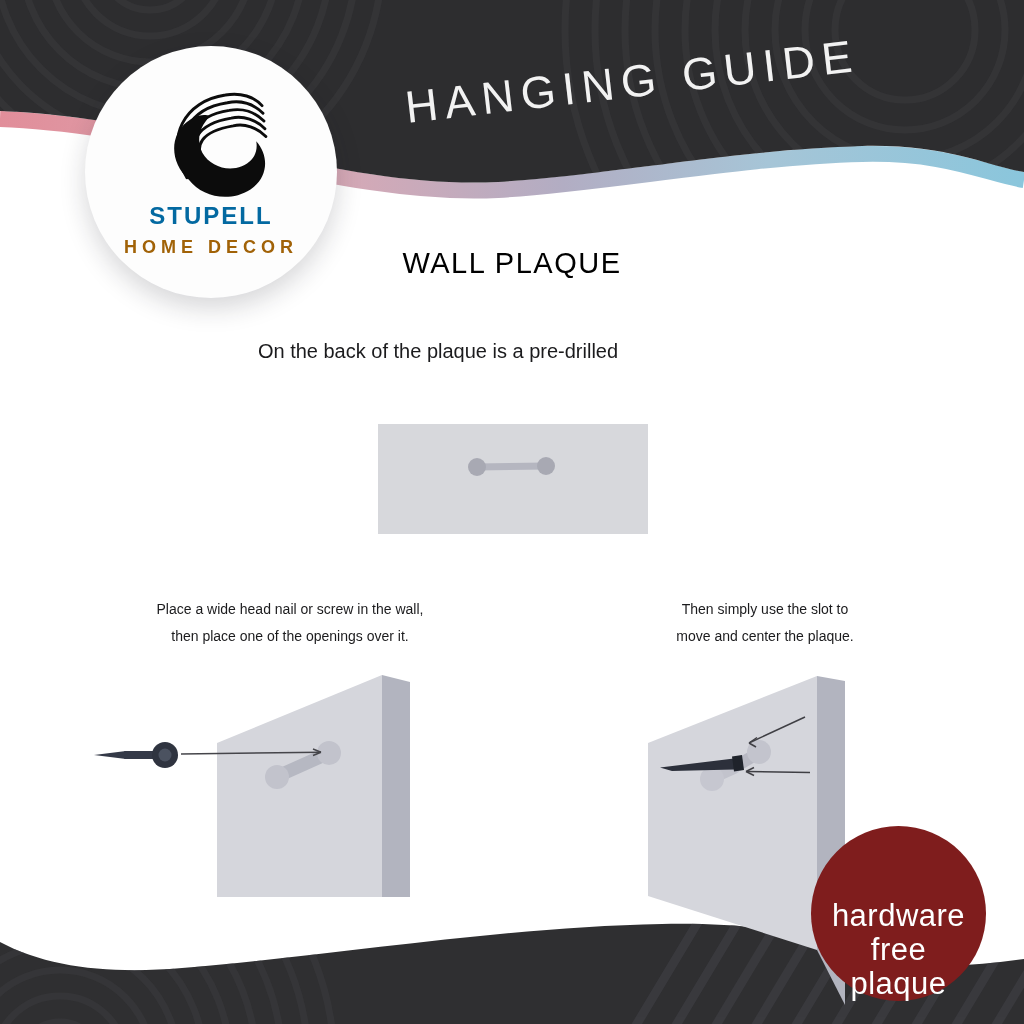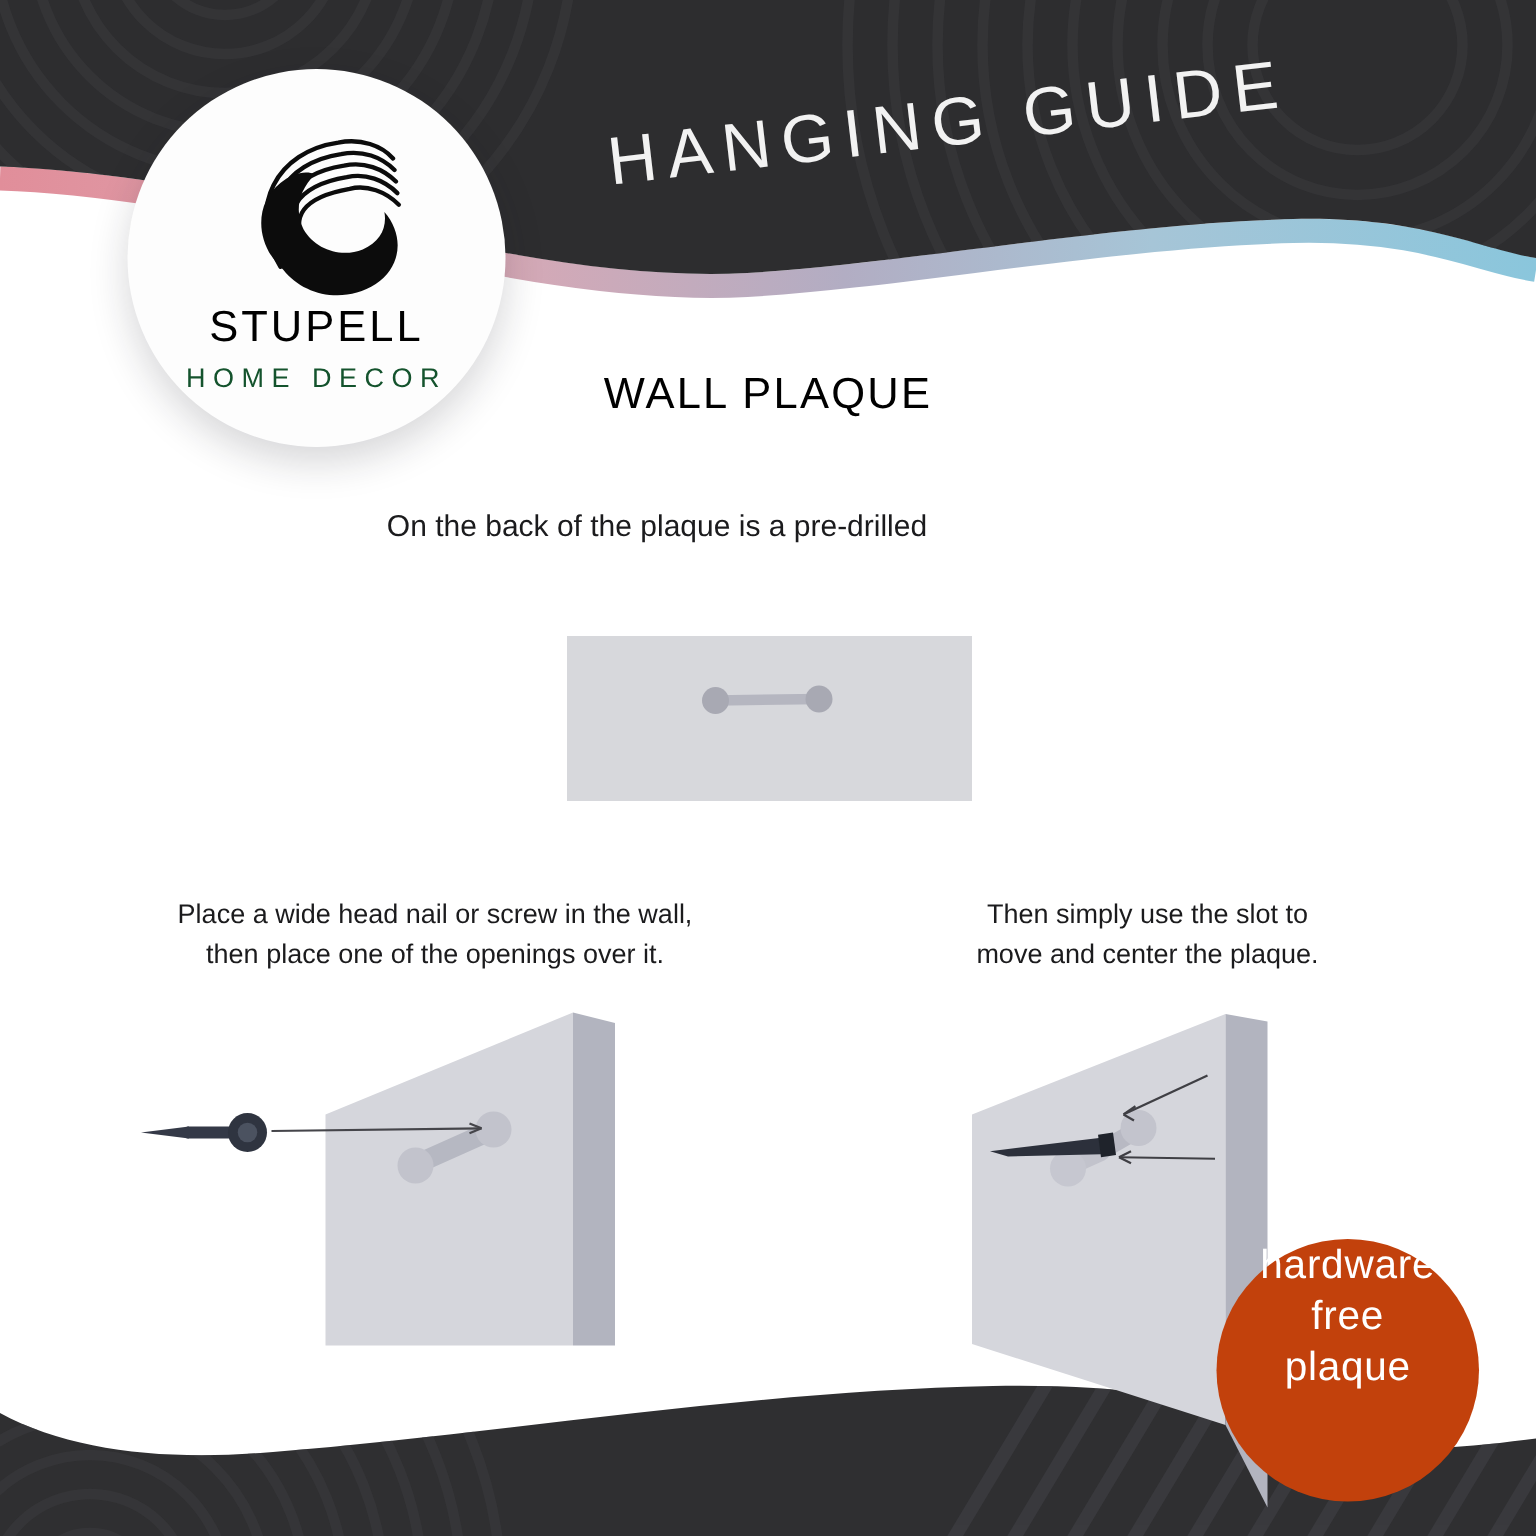--- a/index.html
+++ b/index.html
@@ -10,37 +10,37 @@
 
   
   .hanging-title{position:absolute;left:378px;top:56px;width:508px;text-align:center;
     font-size:45px;letter-spacing:7px;color:#f2f2f2;font-weight:500;
     transform:rotate(-6.6deg);white-space:nowrap;}
 
   
   .logo-circle{position:absolute;left:85px;top:46px;width:252px;height:252px;border-radius:50%;
     background:#fdfdfd;box-shadow:0 10px 26px rgba(30,30,40,.18);
     display:flex;flex-direction:column;align-items:center;}
-  .logo-brand{font-size:29px;letter-spacing:2px;color:#000000;font-weight:400;margin-top:2px;}
-  .logo-tagline{font-size:18px;letter-spacing:5px;color:#14532d;font-weight:400;margin-top:7px;}
+  .logo-brand{font-size:24px;letter-spacing:2px;color:#0369a1;font-weight:700;margin-top:2px;}
+  .logo-tagline{font-size:18px;letter-spacing:5px;color:#a16207;font-weight:700;margin-top:7px;}
 
   .subtitle{position:absolute;left:0;top:247px;width:1024px;text-align:center;
     font-size:29px;letter-spacing:1.5px;font-weight:500;color:#000000;}
 
   .intro{position:absolute;left:0;top:337px;width:876px;text-align:center;
     font-size:20px;line-height:28px;font-weight:500;color:#1b1b1d;}
 
-  .caption{position:absolute;top:596px;text-align:center;font-size:18px;line-height:27px;
+  .caption{position:absolute;top:596px;text-align:center;font-size:14px;line-height:27px;
     font-weight:500;color:#1b1b1d;}
   .caption.left{left:60px;width:460px;}
   .caption.right{left:584px;width:362px;}
 
   .badge{position:absolute;left:811px;top:826px;width:175px;height:175px;border-radius:50%;
-    background:#c2410c;display:flex;flex-direction:column;align-items:center;justify-content:flex-start;
-    color:#ffffff;font-size:27px;line-height:34px;letter-spacing:.5px;font-weight:500;}
+    background:#7f1d1d;display:flex;flex-direction:column;align-items:center;justify-content:flex-end;
+    color:#ffffff;font-size:31px;line-height:34px;letter-spacing:.5px;font-weight:500;}
 </style>
 </head>
 <body>
 
 <div class="canvas">
 
   <svg class="abs" style="left:0;top:0" width="1024" height="240" viewBox="0 0 1024 240">
     <defs>
       <linearGradient id="stripGrad" x1="0" y1="0" x2="1024" y2="0" gradientUnits="userSpaceOnUse">
         <stop offset="0" stop-color="#e18e9a"></stop>

